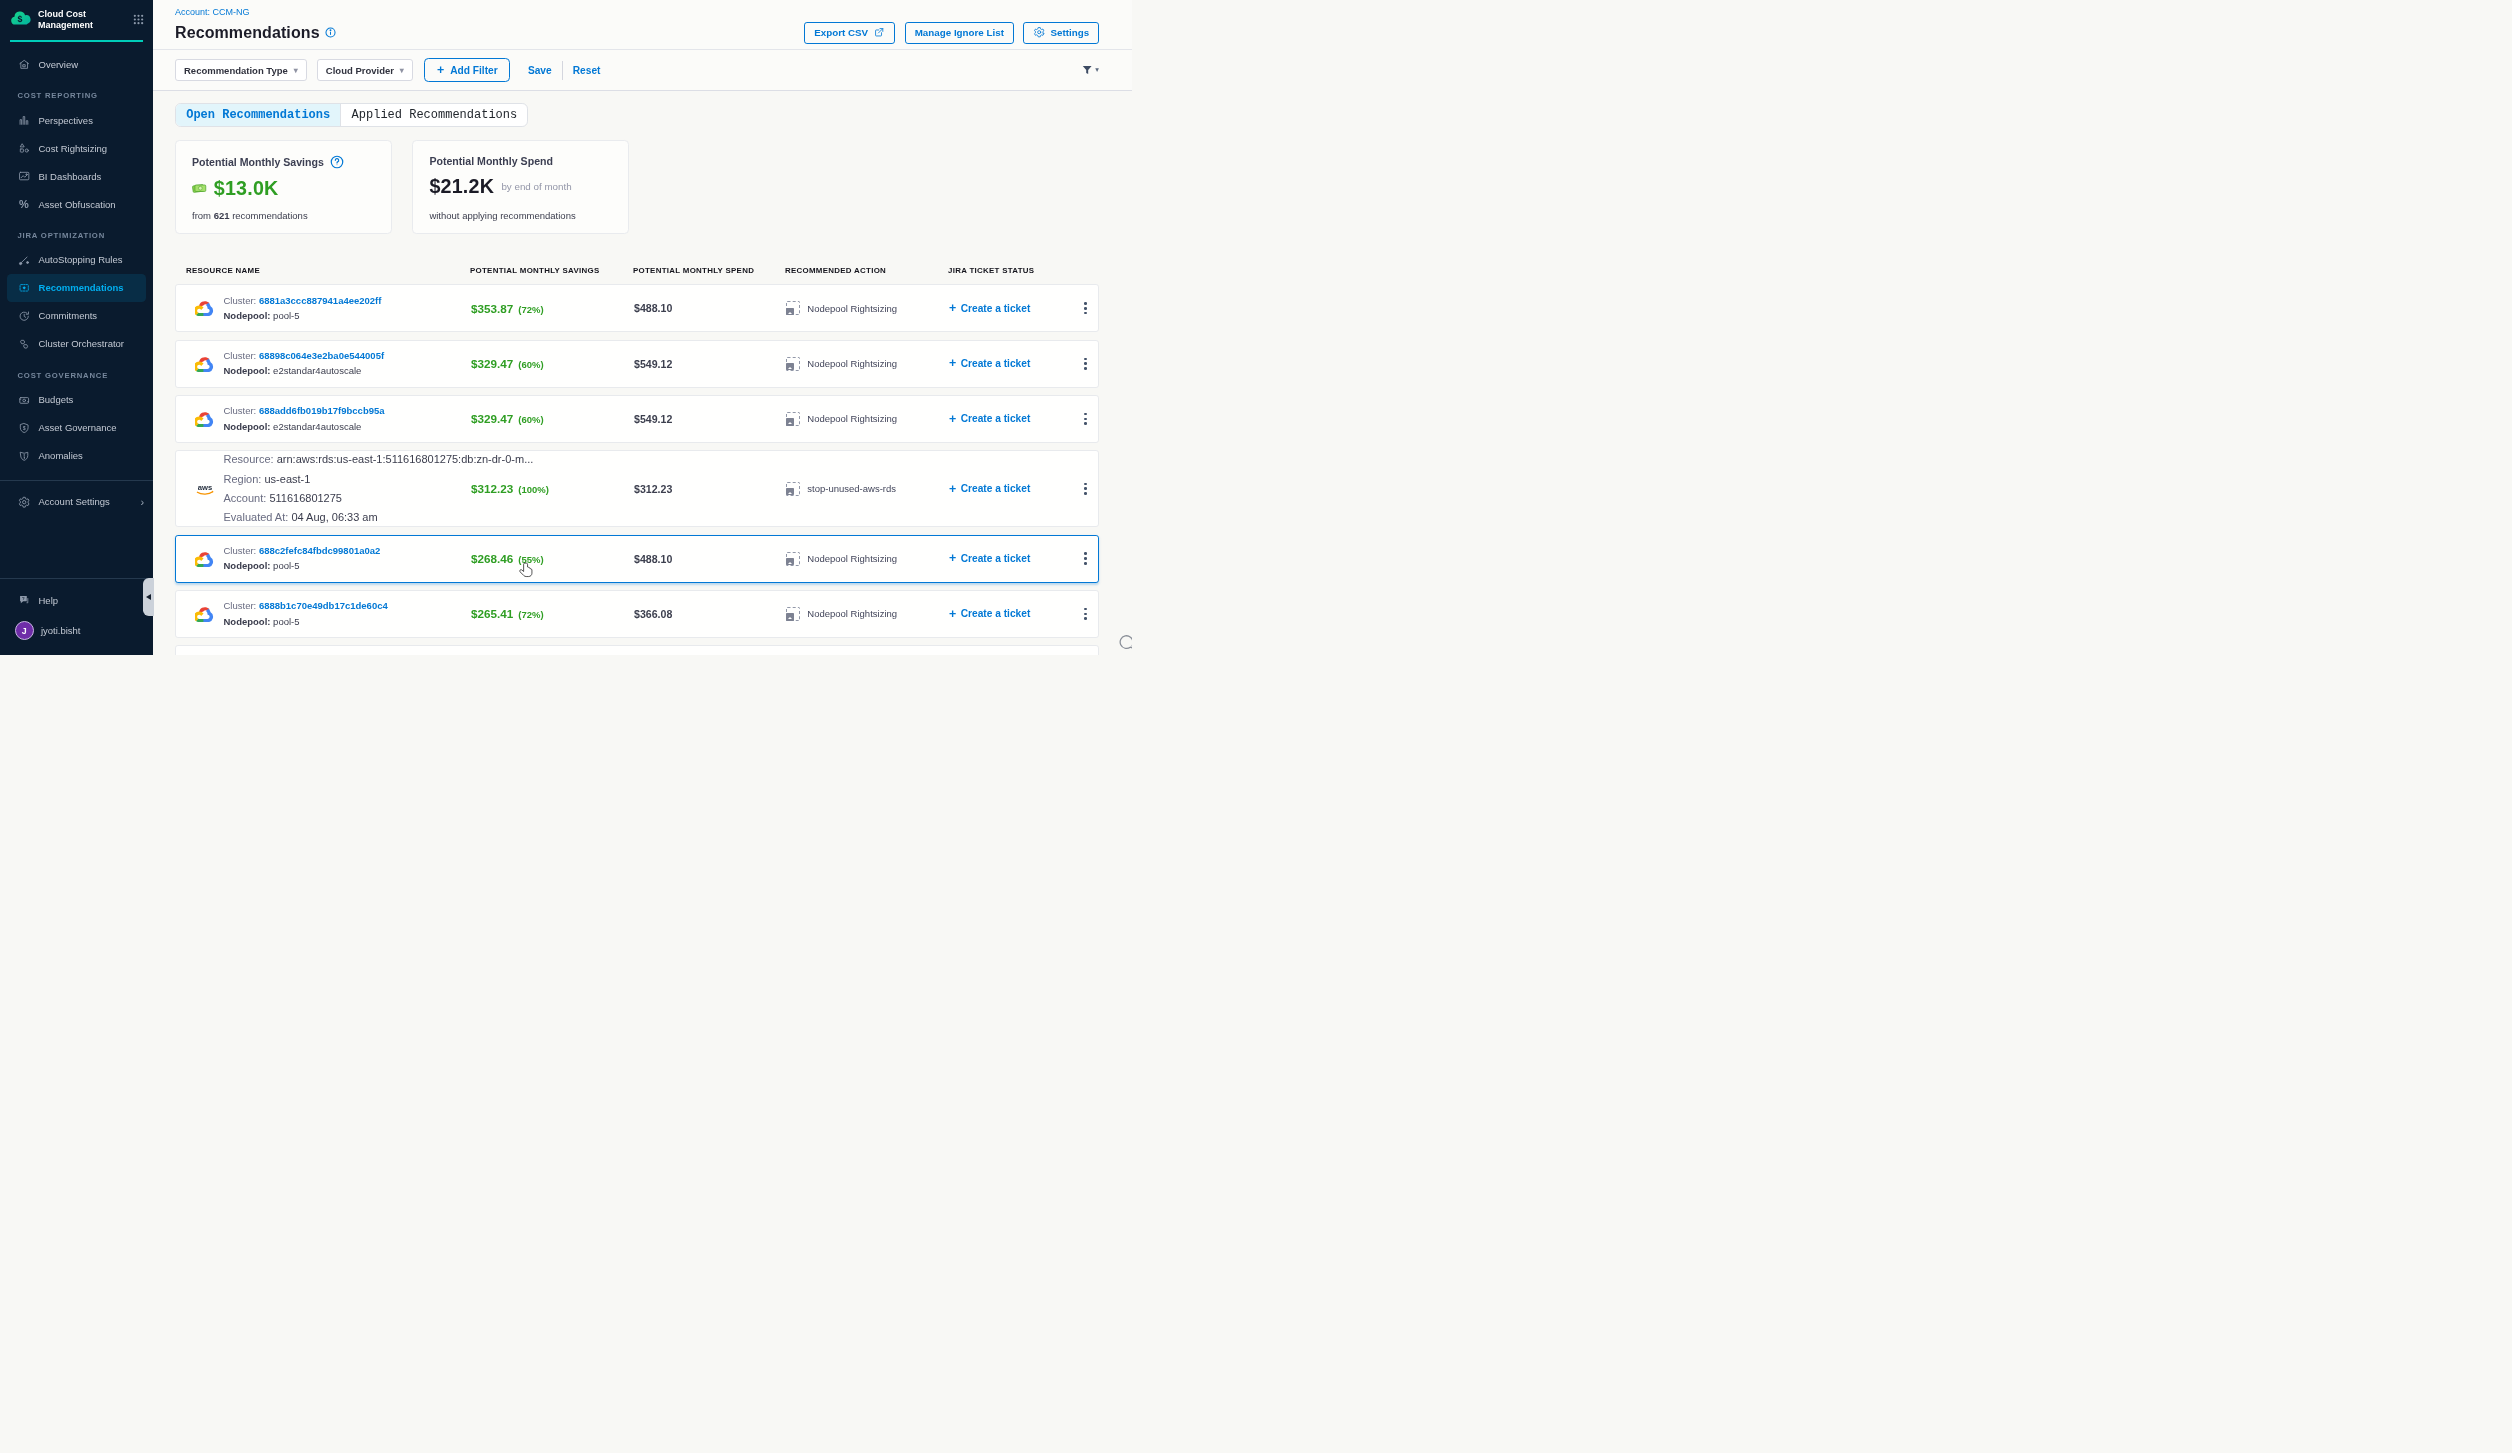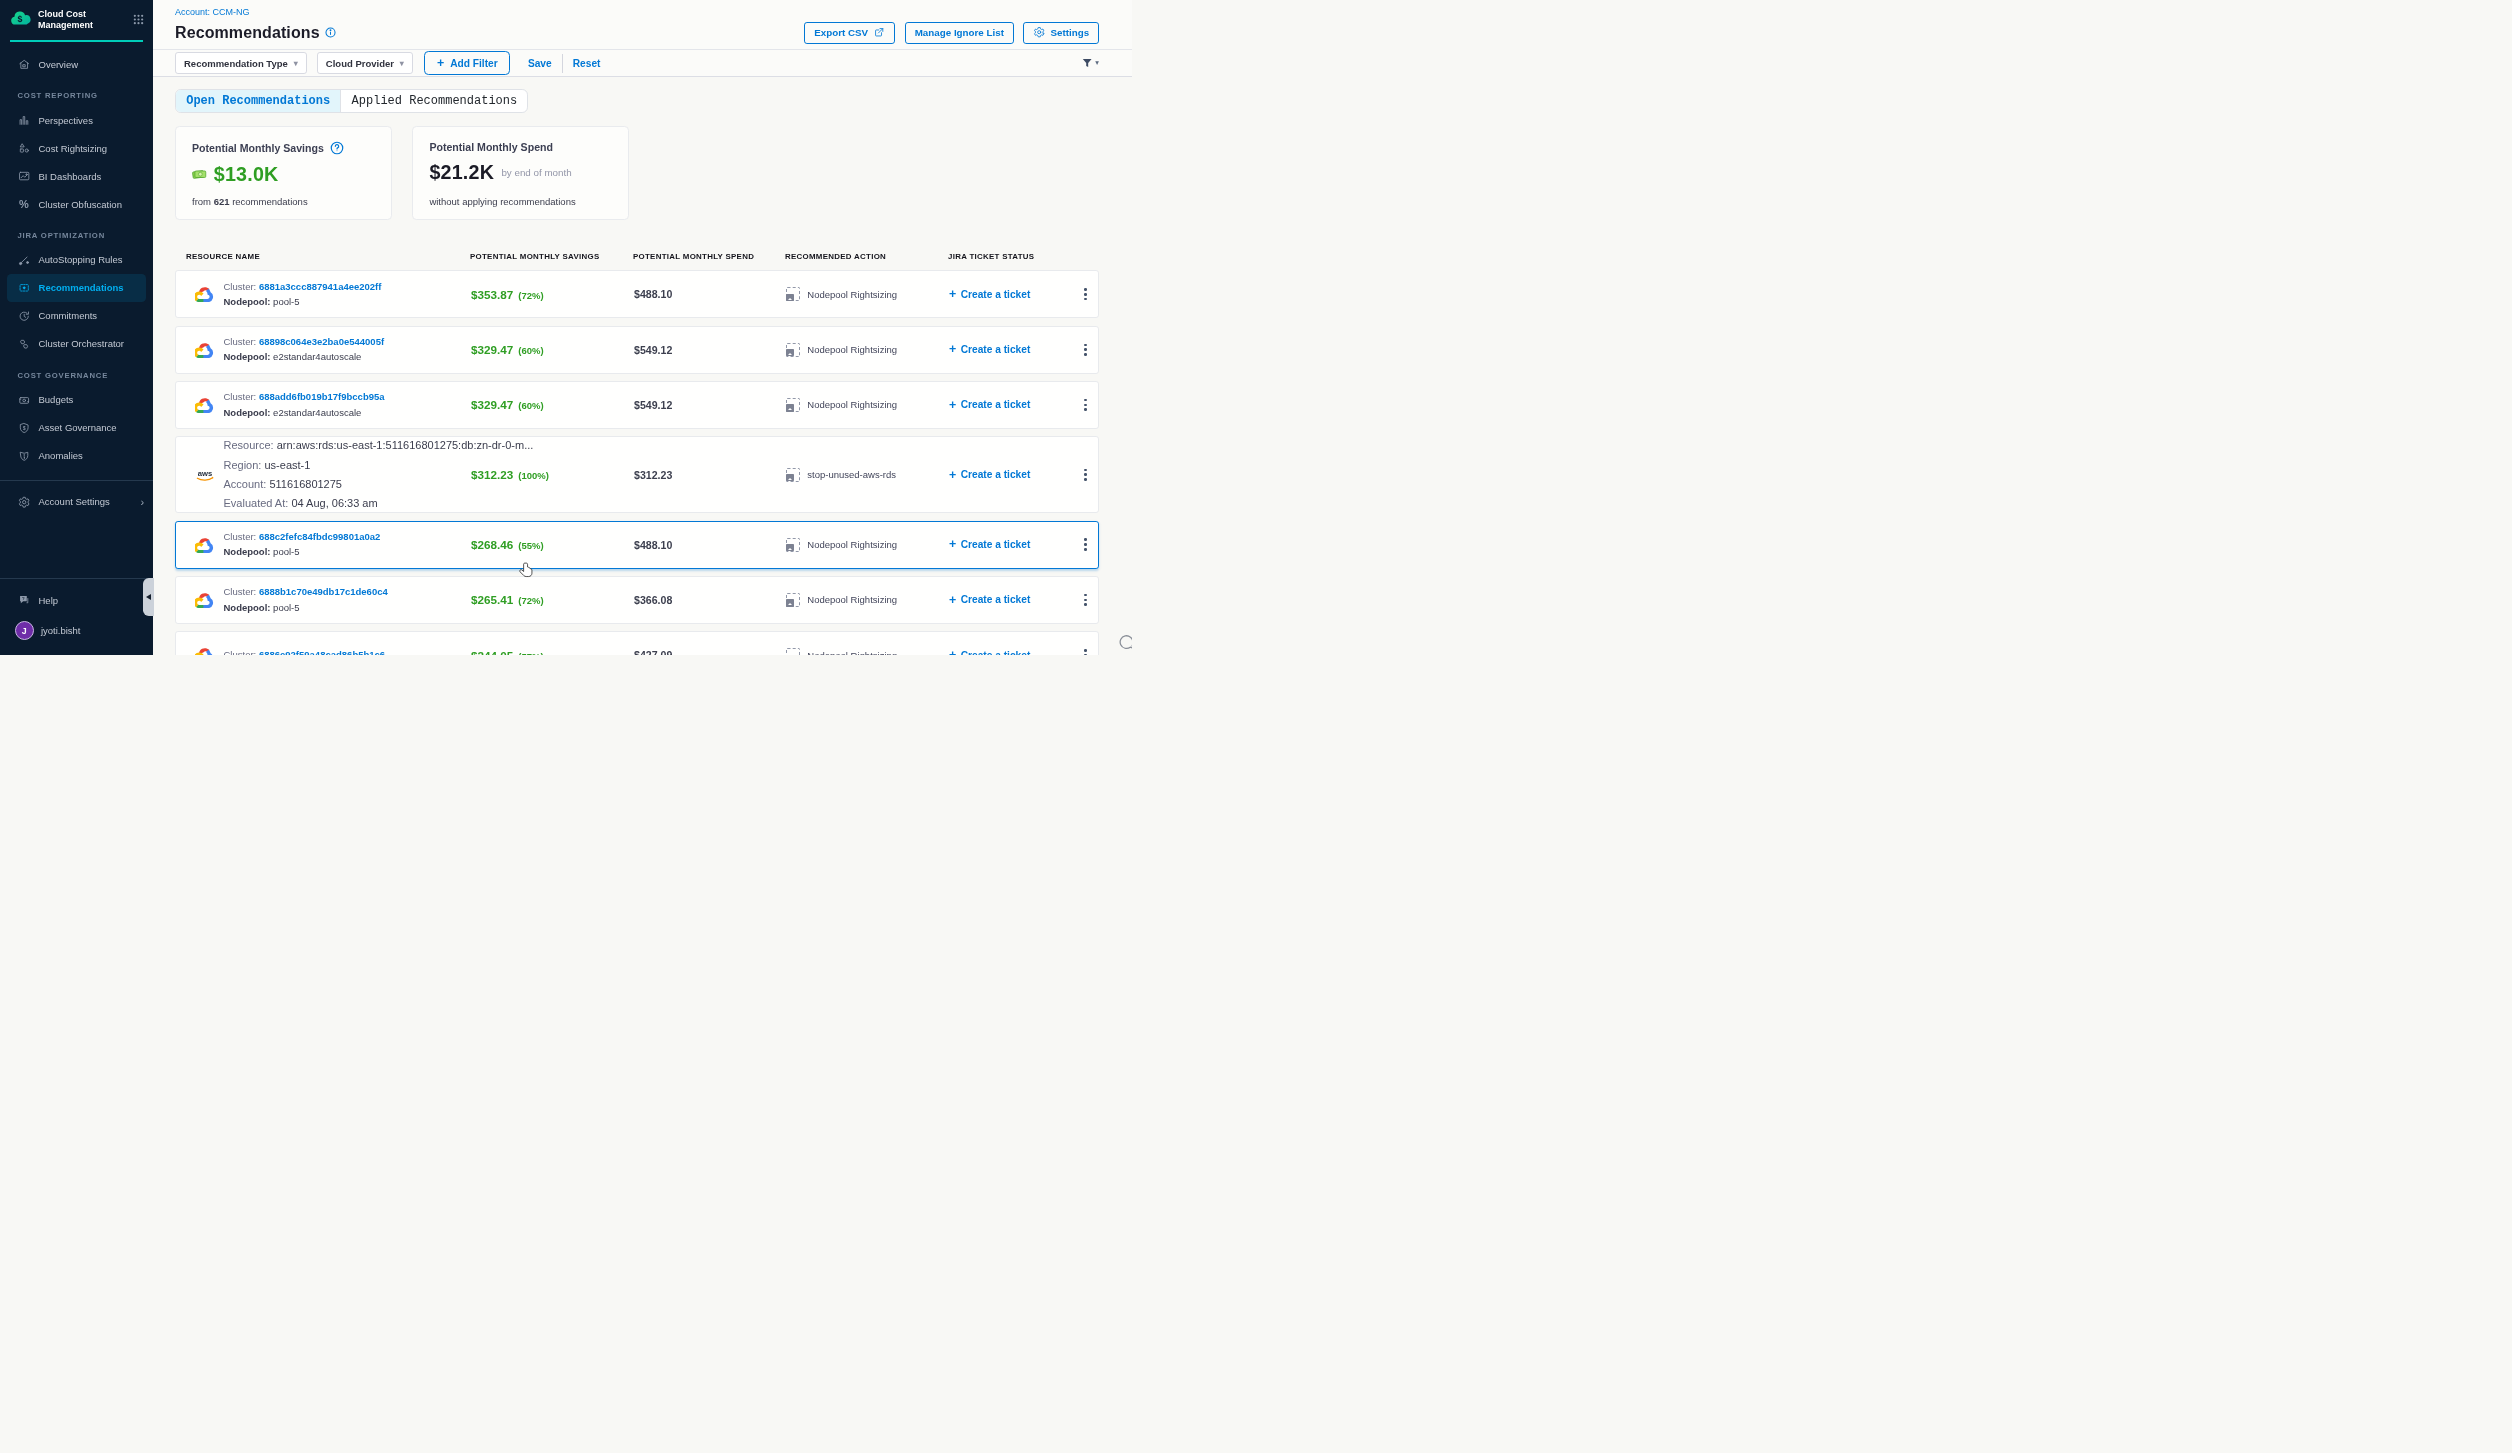--- a/index.html
+++ b/index.html
@@ -58,21 +58,21 @@
   .page-title { font-size:16px; font-weight:700; color:#1c1c28; letter-spacing:0.1px; }
   .info-ic { margin-left:5.1px; color:#0278d5; cursor:pointer; display:flex; }
   .header-actions { margin-left:auto; display:flex; gap:9.5px; }
   .btn-outline {
     display:flex; align-items:center; gap:5.1px; height:22px; padding:0 8.8px;
     border:0.7px solid #0278d5; border-radius:2.9px; background:transparent;
     color:#0278d5; font-size:9.8px; font-weight:700; cursor:pointer;
     font-family:"Liberation Sans", sans-serif;
   }
   .filter-bar {
-    height:28px; padding:0 33px 0 22px; background:#fbfbf9;
+    height:42px; padding:0 33px 0 22px; background:#fbfbf9;
     border-top:0.7px solid #e3e5ea; border-bottom:0.7px solid #dcdee5;
     display:flex; align-items:center; gap:10.2px;
   }
   .dropdown {
     display:flex; align-items:center; gap:5.8px; height:22.6px; padding:0 8px;
     background:#fff; border:0.7px solid #d8dae2; border-radius:2.9px; cursor:pointer;
     font-size:9.5px; font-weight:600; color:#30323e;
   }
   .dropdown .dchev { color:#8f93a3; font-size:8px; }
   .btn-addfilter {
@@ -223,21 +223,21 @@
             <path d="M6 15l4-4 3 3 4.5-4.5"></path>
             <circle cx="16.5" cy="8.6" r="1.3"></circle>
           </svg>
         </span>
                    <span>BI Dashboards</span>
       </div>
       <div class="nav-item">
         <span class="nicon">
           <span style="font-size:11px;font-weight:700;">%</span>
         </span>
-                   <span>Cluster Obfuscation</span>
+                   <span>Asset Obfuscation</span>
       </div>
       <div class="nav-section">JIRA OPTIMIZATION</div>
       <div class="nav-item">
         <span class="nicon">
           <svg width="12.4" height="12.4" viewBox="0 0 24 24" fill="none" stroke="currentColor" stroke-width="1.6" stroke-linecap="round" stroke-linejoin="round">
             <path d="M4.5 18.5 17.5 6"></path>
             <circle cx="5" cy="18.5" r="2.2" fill="currentColor"></circle>
             <circle cx="18.5" cy="16.5" r="1.9" fill="currentColor"></circle>
           </svg>
         </span>

